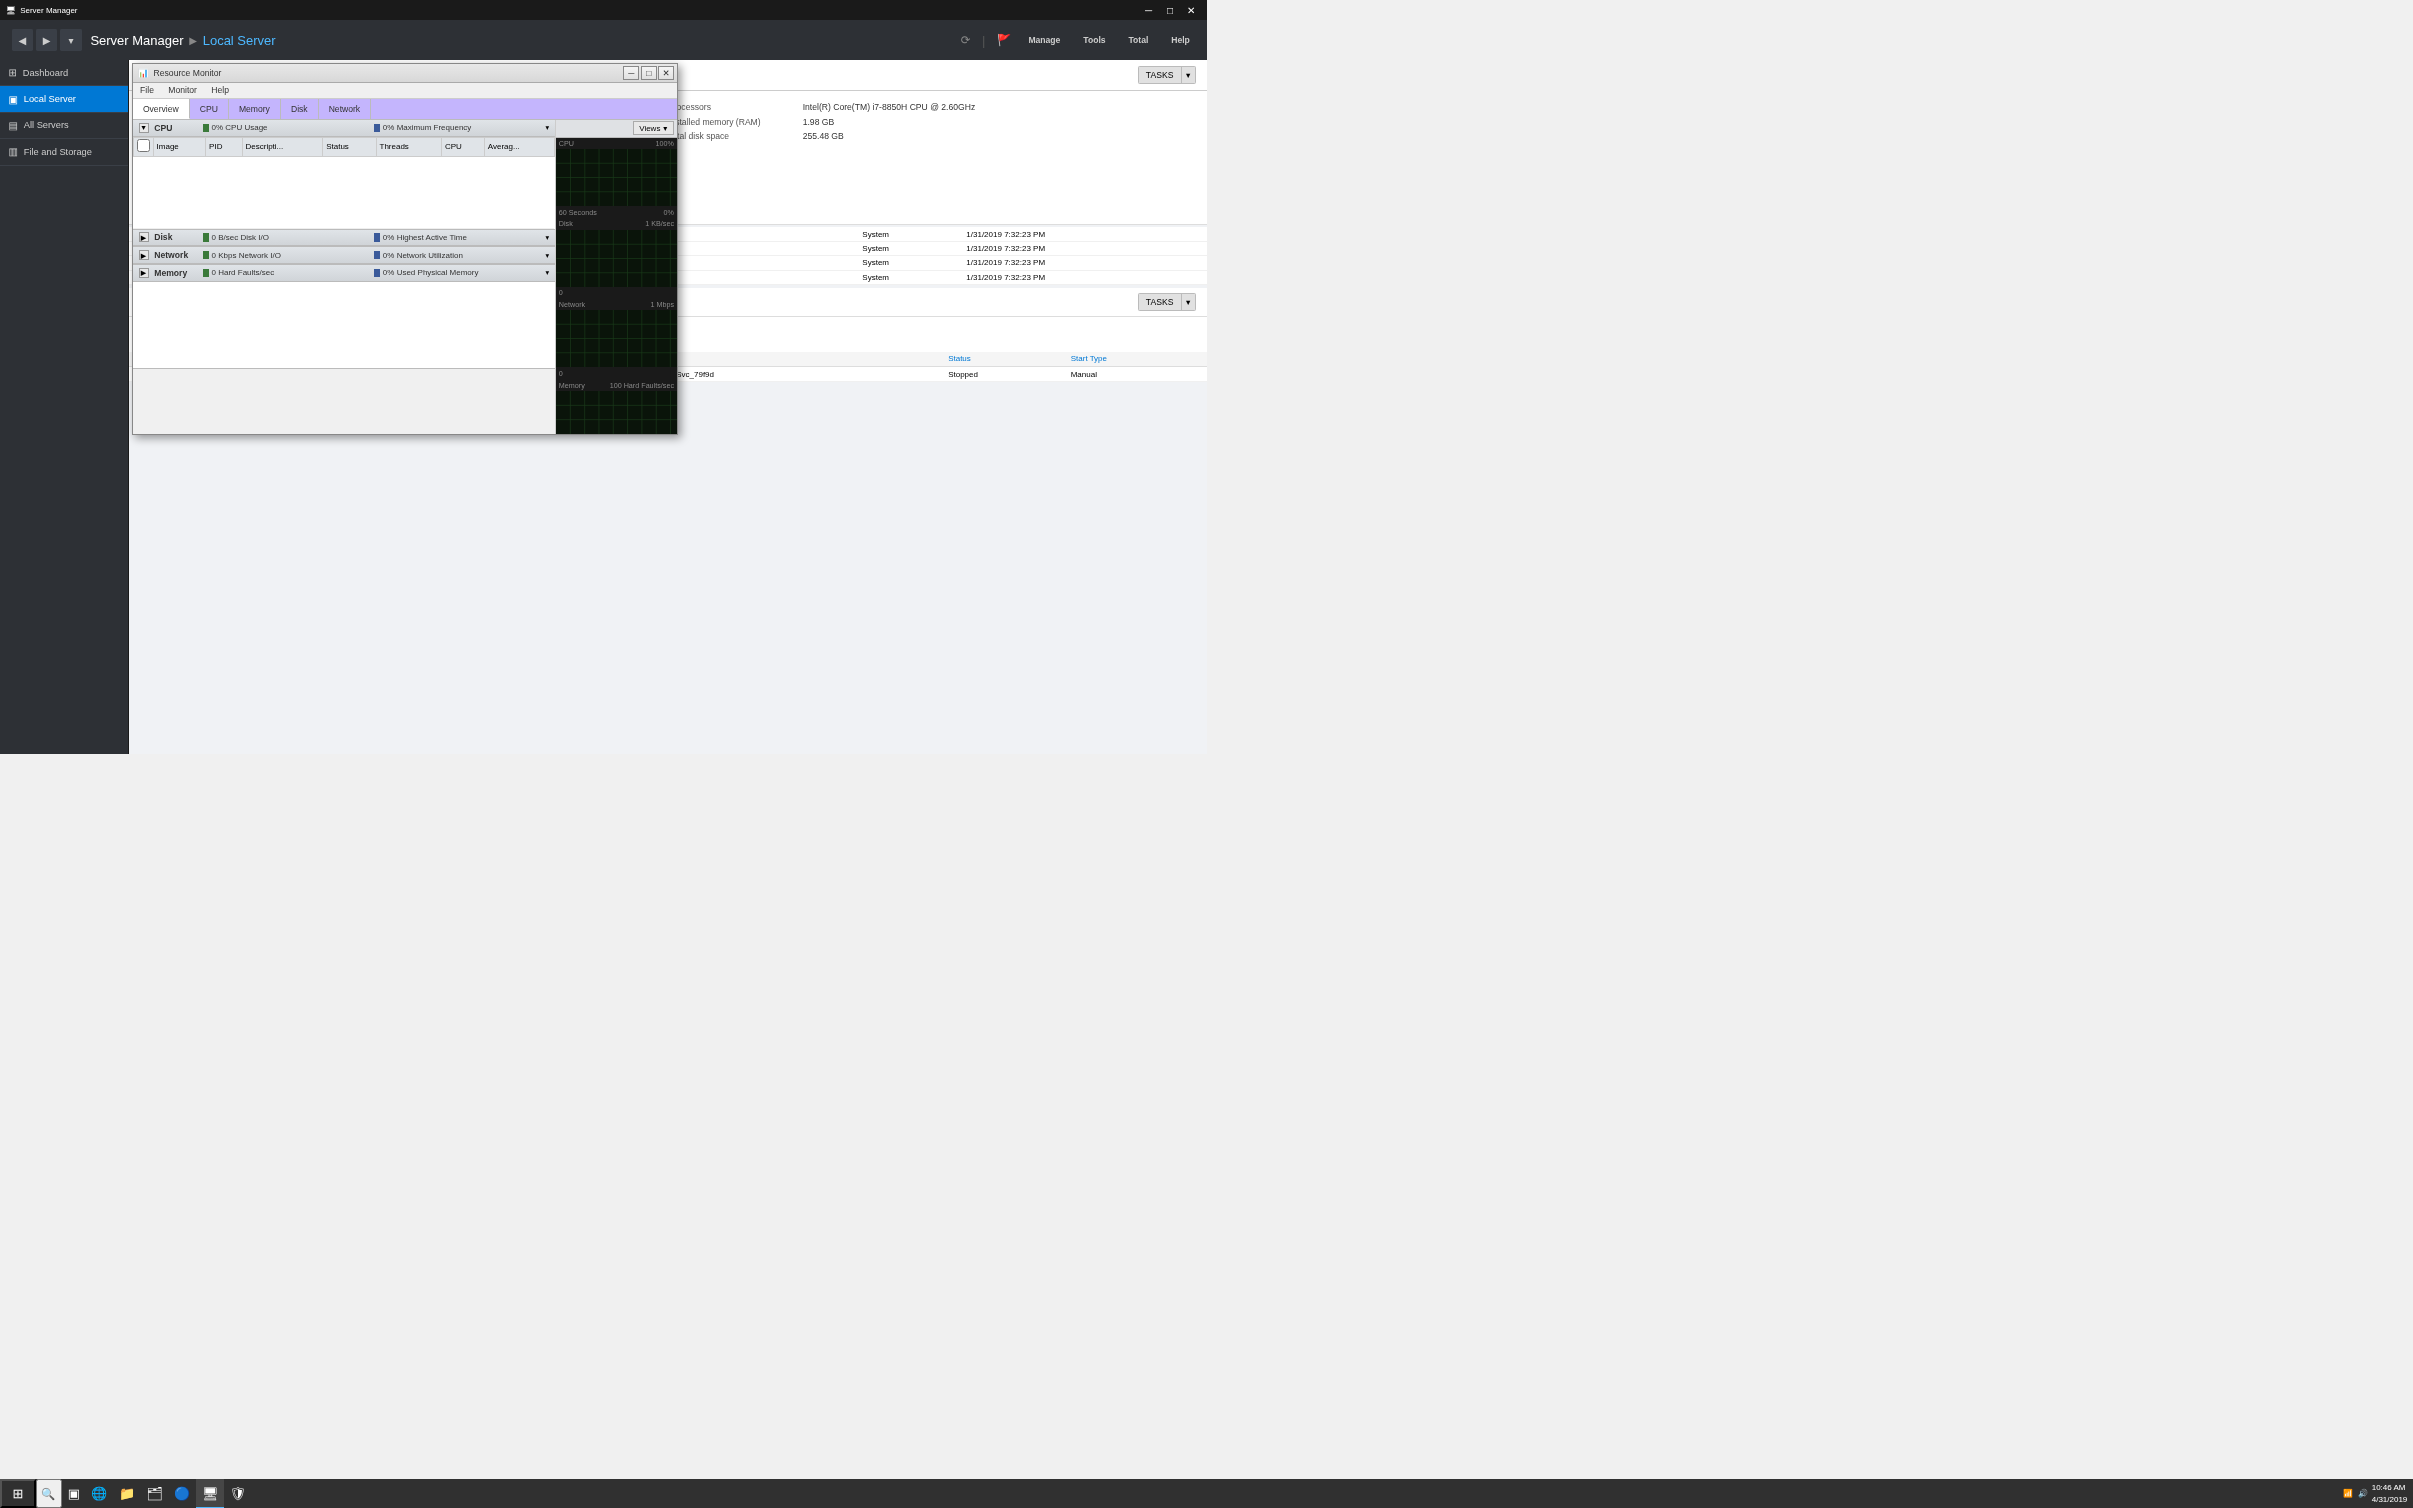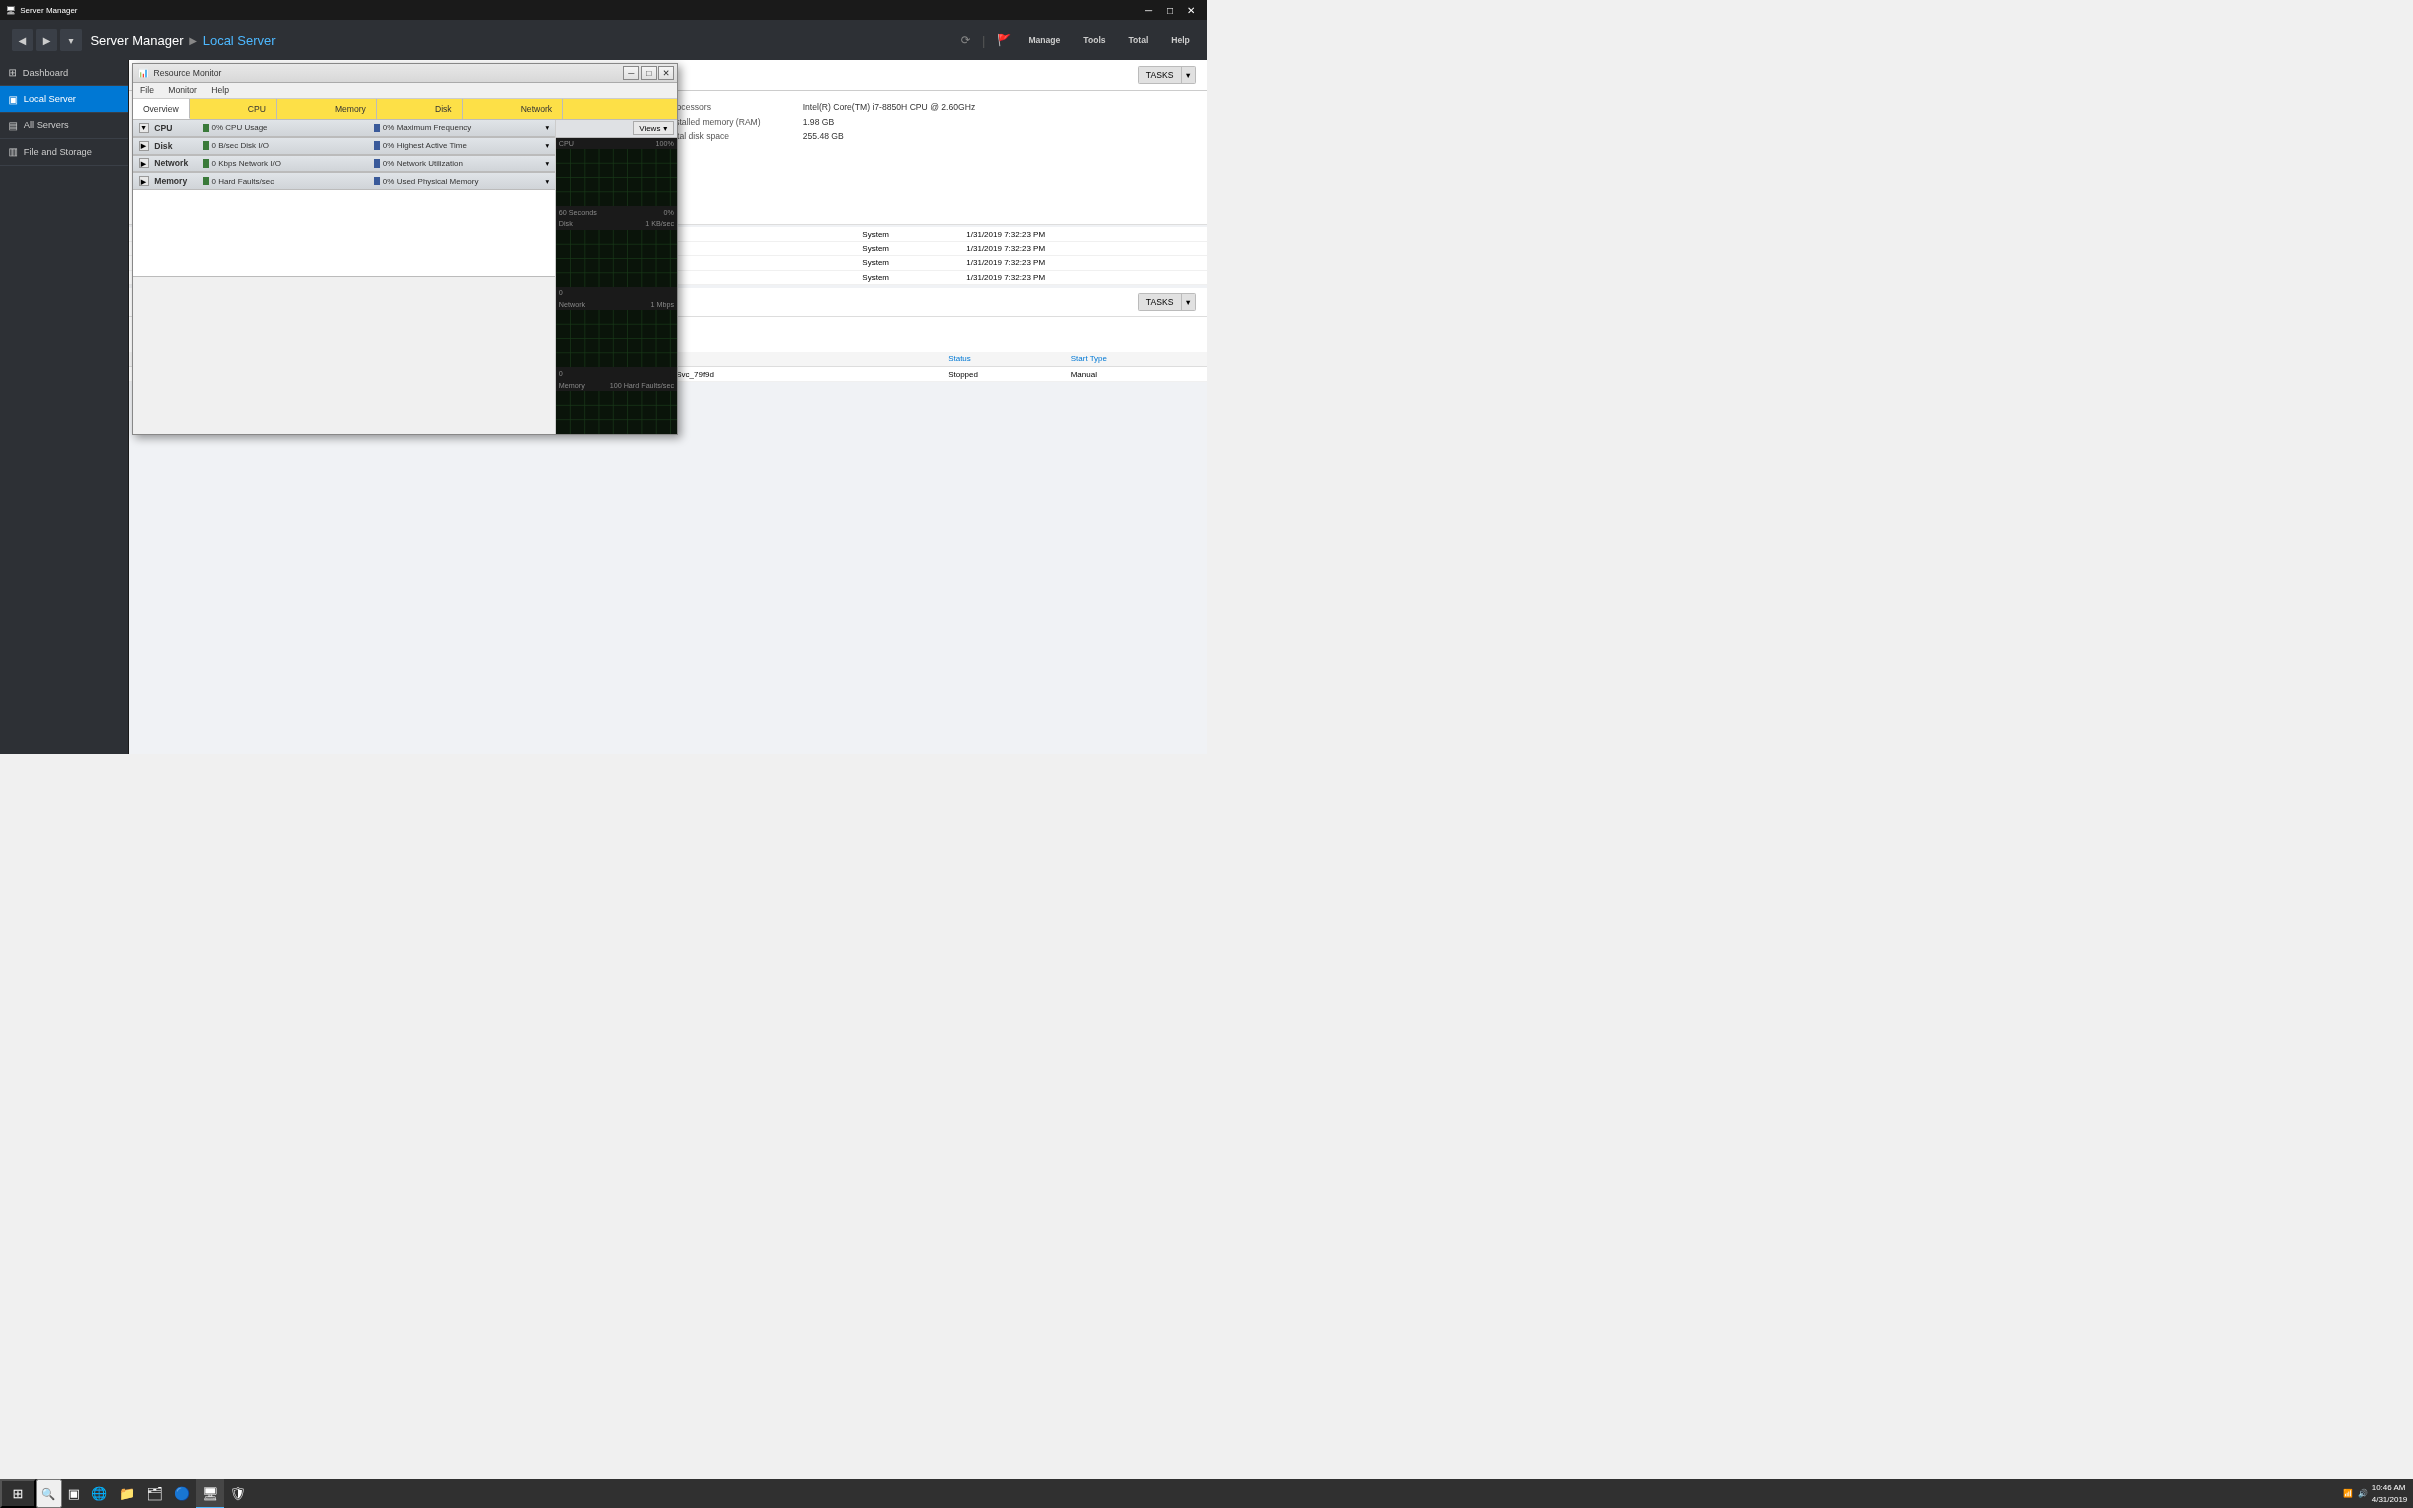--- a/index.html
+++ b/index.html
@@ -139,21 +139,21 @@
       align-items: center;
       justify-content: space-between;
       padding: 0 2.9px 0 5.7px;
       border-bottom: 0.7px solid #aaa;
     }
     .rm-title { font-size: 8.6px; color: #333; display: flex; align-items: center; gap: 4.3px; }
     .rm-btns { display: flex; gap: 1.4px; }
     .rm-btn { width: 16px; height: 14.4px; border: 0.7px solid #888; background: linear-gradient(to bottom, #f5f5f5, #e0e0e0); cursor: pointer; font-size: 8.6px; display: flex; align-items: center; justify-content: center; color: #333; }
     .rm-menubar { display: flex; gap: 0; background: #f0f0f0; border-bottom: 0.7px solid #ccc; }
     .rm-menu-item { padding: 2.9px 7.2px; font-size: 8.6px; cursor: pointer; color: #333; }
-    .rm-tabs { display: flex; background: #fde047; border-bottom: 0.7px solid #bbb; gap: 48px; }
+    .rm-tabs { display: flex; background: #c4b5fd; border-bottom: 0.7px solid #bbb; }
     .rm-tab { padding: 4.3px 10px; font-size: 8.6px; cursor: pointer; color: #333; border-right: 0.7px solid #bbb; }
     .rm-tab.active { background: #fff; border-bottom: 1.4px solid #fff; }
     .rm-body { display: flex; }
     .rm-left { flex: 1; overflow: hidden; }
     .rm-right { width: 122px; border-left: 0.7px solid #ccc; background: #0f766e; }
 
     
     .rm-section { border-bottom: 0.7px solid #bbb; }
     .rm-section-header {
       display: flex;
@@ -448,20 +448,40 @@
               <div class="rm-meter">
                 <span class="rm-meter-bar"></span>
                 <span>0% CPU Usage</span>
               </div>
               <div class="rm-meter">
                 <span class="rm-meter-bar-blue"></span>
                 <span>0% Maximum Frequency</span>
               </div>
               <span class="rm-section-arrow">▾</span>
             </div>
+            <table class="rm-process-table">
+              <thead>
+                <tr>
+                  <th class="rm-check-th"><input type="checkbox" style=""></th>
+                  <th>Image</th>
+                  <th>PID</th>
+                  <th>Descripti...</th>
+                  <th>Status</th>
+                  <th>Threads</th>
+                  <th>CPU</th>
+                  <th>Averag...</th>
+                </tr>
+              </thead>
+              <tbody>
+
+                <tr style="height: 72px;">
+                    <td colspan="8"></td>
+                  </tr>
+              </tbody>
+            </table>
           </div>
 
           <div class="rm-section">
             <div class="rm-section-header">
               <div class="rm-section-expand">▶</div>
               <span class="rm-section-title">Disk</span>
               <div class="rm-meter">
                 <span class="rm-meter-bar"></span>
                 <span>0 B/sec Disk I/O</span>
               </div>

